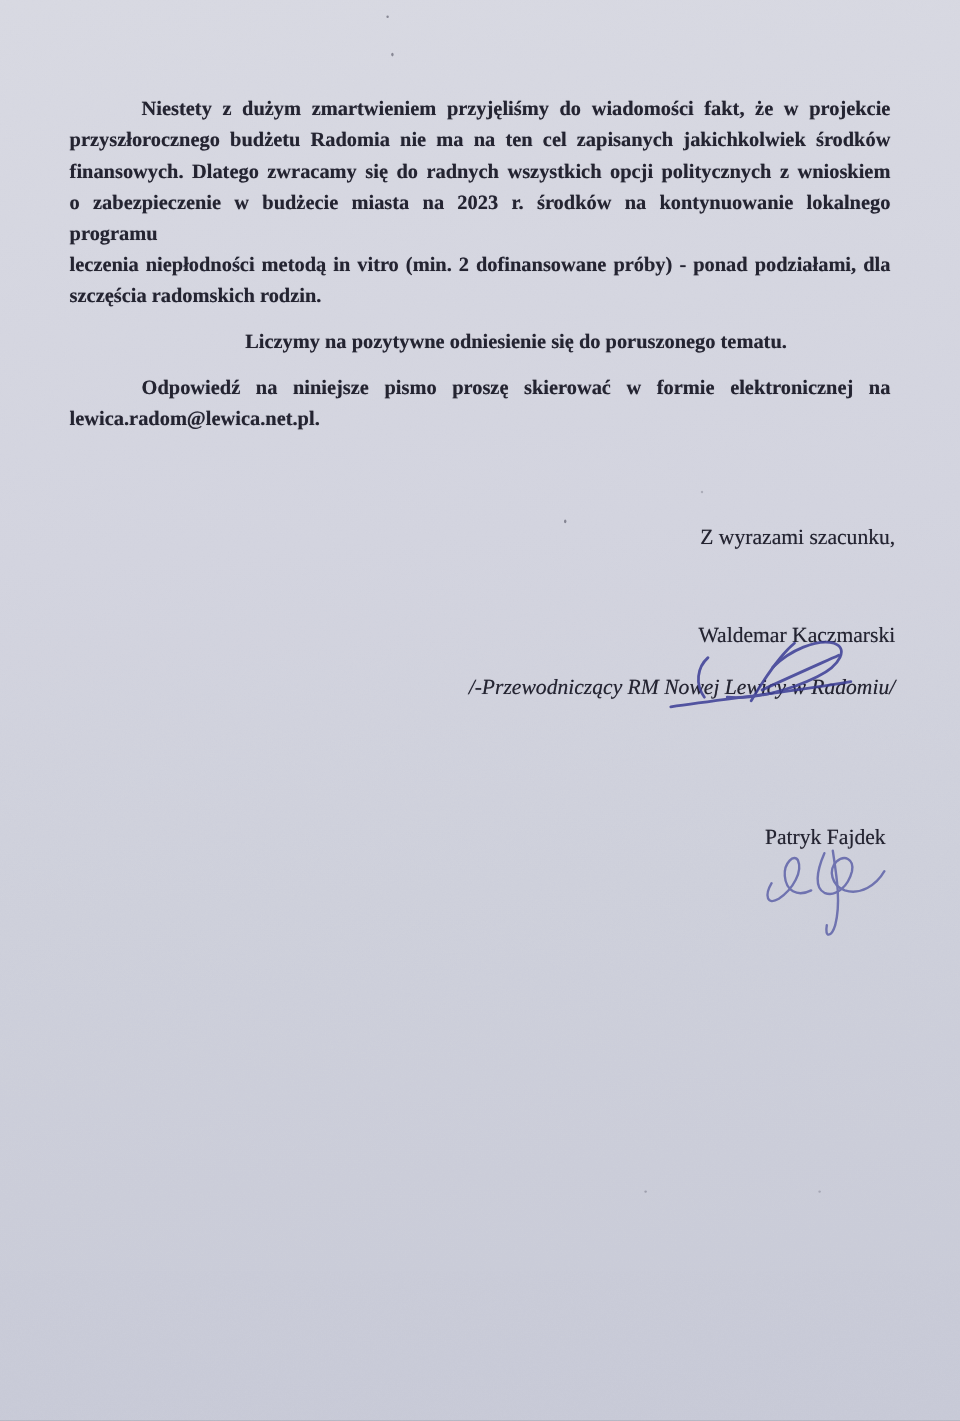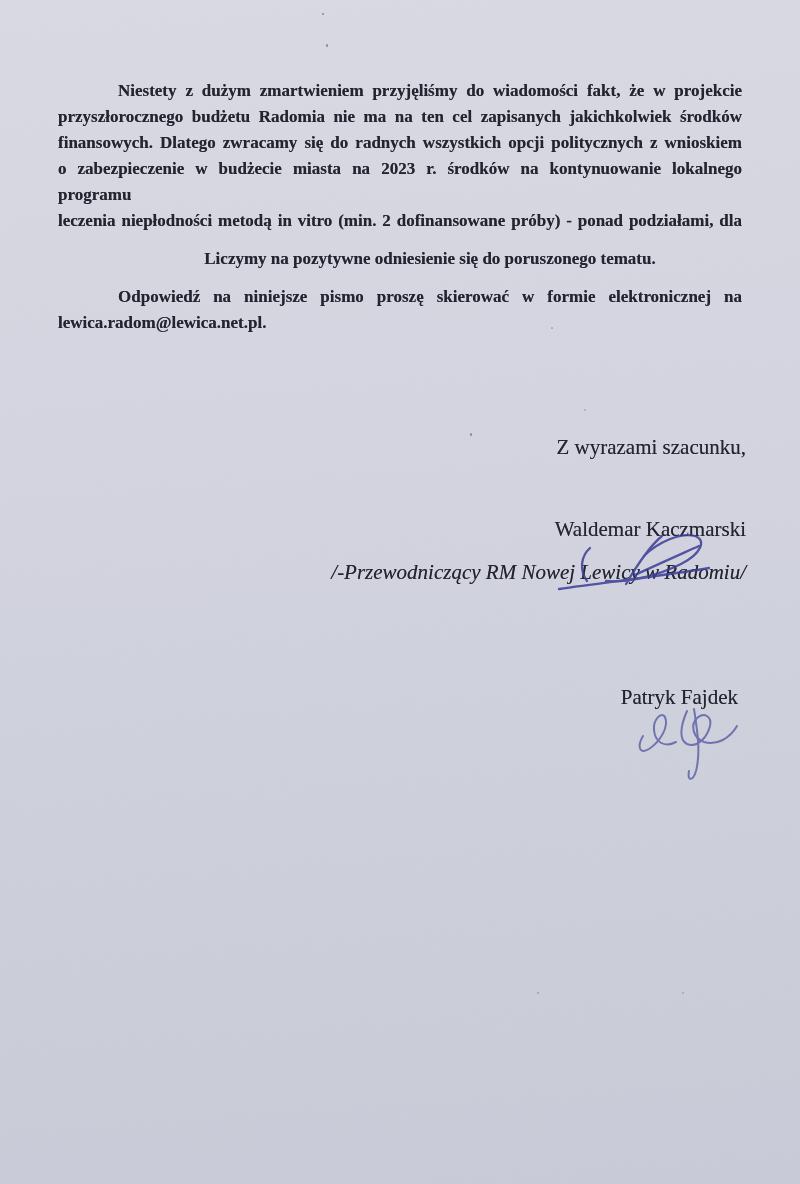--- a/index.html
+++ b/index.html
@@ -28,21 +28,21 @@
   }
   .para { margin: 0 0 12px 0; }
   .jline {
     text-align: justify;
     text-align-last: justify;
   }
   .line { text-align: left; }
   .indent { text-indent: 60px; text-align: center; }
   .closing-line, .sig-name, .sig-title {
     position: absolute;
-    font-size: 21px;
+    font-size: 18px;
     line-height: 24px;
     white-space: nowrap;
     text-shadow: 0 0 0.6px rgba(30, 30, 46, 0.55);
   }
   .closing-line { top: 435px; right: 54px; }
   .sig1-name   { top: 517px; right: 54px; }
   .sig1-title  { top: 560px; right: 54px; font-style: italic; }
   .sig2-name   { top: 685px; right: 62px; }
   .sig2-title  { top: 729px; right: 50px; }
   .ink {
@@ -76,20 +76,21 @@
   <i class="speck" style="left:537px; top:992px; width:2px; height:2px; opacity:.6;"></i>
   <i class="speck" style="left:682px; top:992px; width:2px; height:2px; opacity:.5;"></i>
 
   <div class="letter-body">
     <div class="para">
       <div class="jline indent">Niestety z dużym zmartwieniem przyjęliśmy do wiadomości fakt, że w projekcie</div>
       <div class="jline">przyszłorocznego budżetu Radomia nie ma na ten cel zapisanych jakichkolwiek środków</div>
       <div class="jline">finansowych. Dlatego zwracamy się do radnych wszystkich opcji politycznych z wnioskiem</div>
       <div class="jline">o zabezpieczenie w budżecie miasta na 2023 r. środków na kontynuowanie lokalnego programu</div>
       <div class="jline">leczenia niepłodności metodą in vitro (min. 2 dofinansowane próby) - ponad podziałami, dla</div>
+      <div class="line">szczęścia radomskich rodzin.</div>
     </div>
     <div class="para">
       <div class="line indent">Liczymy na pozytywne odniesienie się do poruszonego tematu.</div>
     </div>
     <div class="para">
       <div class="jline indent">Odpowiedź na niniejsze pismo proszę skierować w formie elektronicznej na</div>
       <div class="line">lewica.radom@lewica.net.pl.</div>
     </div>
   </div>
 

